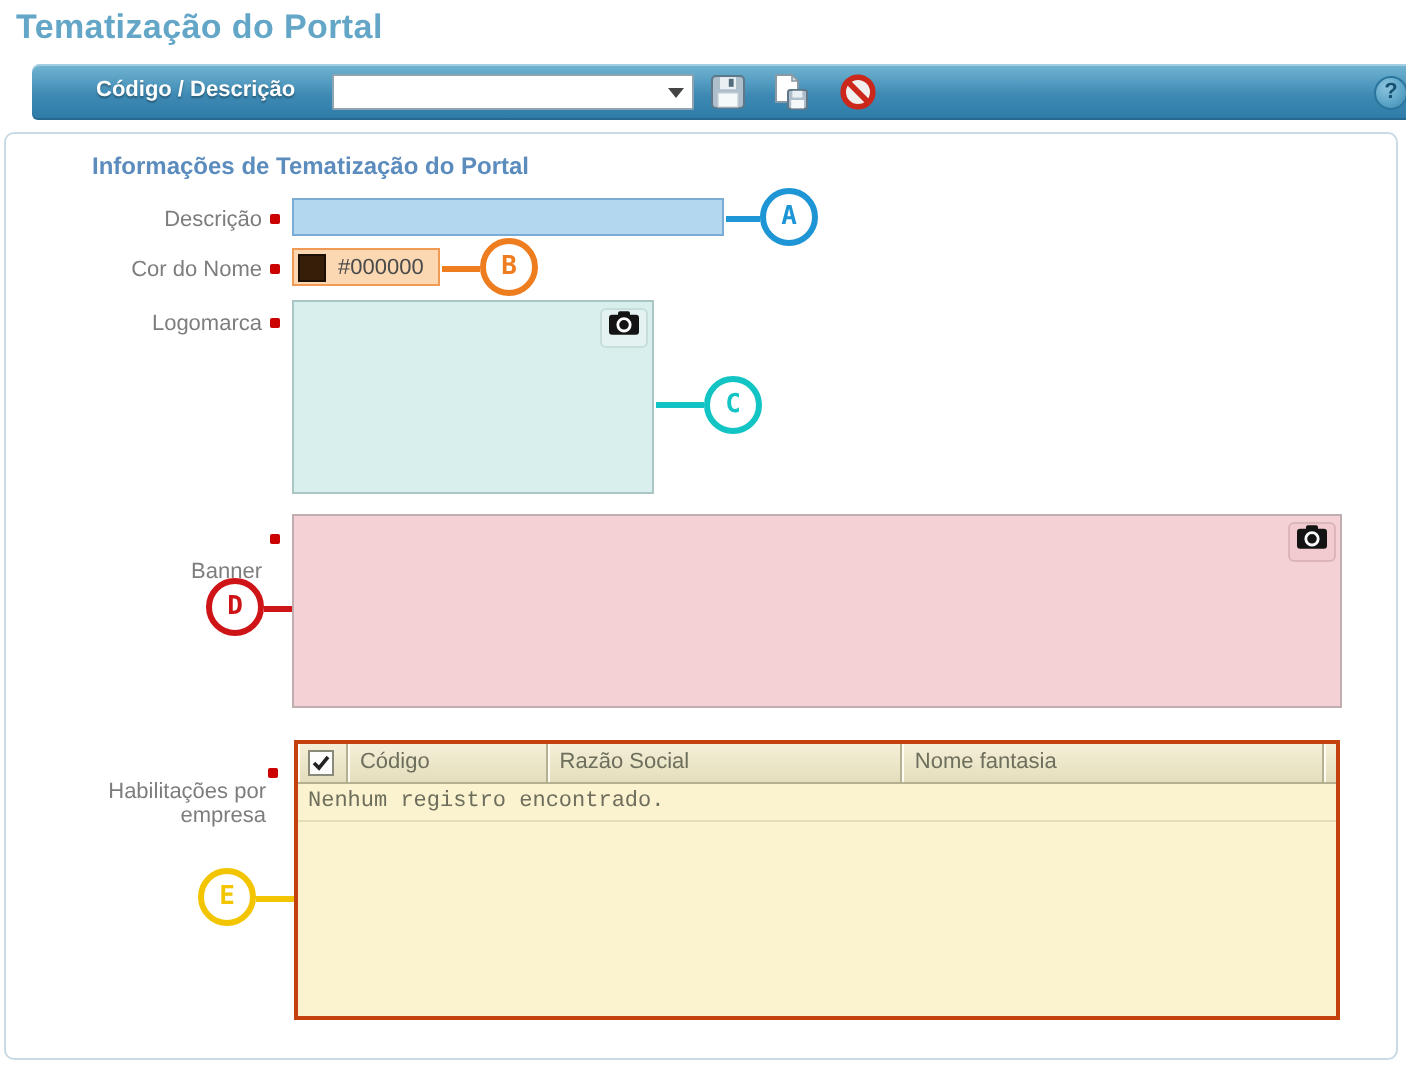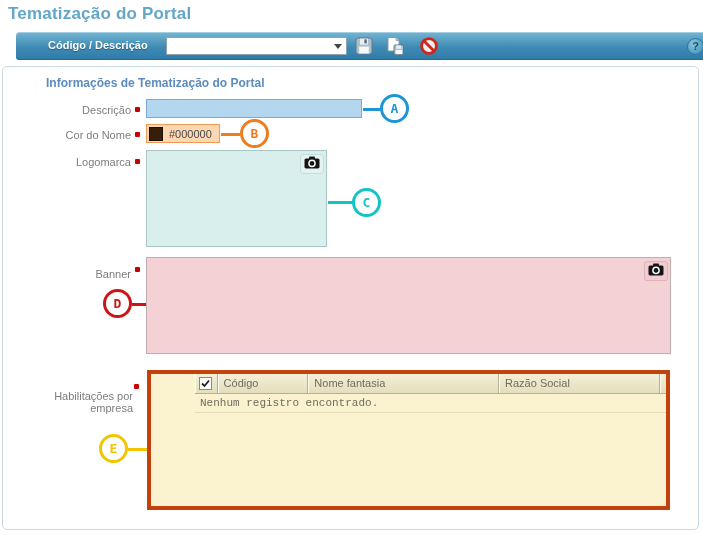--- a/index.html
+++ b/index.html
@@ -85,21 +85,21 @@
   }
   .cam-btn {
     position:absolute; width:24px; height:20px; border-radius:3px;
     display:flex; align-items:center; justify-content:center; cursor:pointer;
   }
   .cam-logo { left:300px; top:154px; background:#E4F3F2; border:1px solid #C6DFDD; }
   .cam-banner { left:644px; top:261px; background:#F1CBD0; border:1px solid #DCB5BA; }
   
   .grid {
     position:absolute; left:147px; top:370px; width:523px; height:140px;
-    background:#FBF3D0; border:4px solid #c2410c; font-size:11px; color:#6E6E5C;padding-left:44px;
+    background:#FBF3D0; border:2px solid #c2410c; font-size:11px; color:#6E6E5C;
   }
   .grid-header {
     display:flex; height:20px;
     background:linear-gradient(#F4EFD7, #E4DEBD);
     border-bottom:1px solid #B5B092;
   }
   .gh-cell {
     line-height:19px; padding-left:6px; border-right:1px solid #B5B092;
     box-shadow:inset 1px 0 0 #FFFDF2; white-space:nowrap; overflow:hidden;
   }
@@ -203,21 +203,21 @@
       <svg width="16" height="13" viewBox="0 0 16 13">
         <rect x="5" y="0.6" width="6" height="3.5" rx="1" fill="#141414"></rect>
         <rect x="0.5" y="2.4" width="15" height="10" rx="1.6" fill="#141414"></rect>
         <circle cx="8" cy="7.4" r="3.1" fill="#141414" stroke="#FFFFFF" stroke-width="1.4"></circle>
       </svg>
     </span>
   </div>
   <div class="ann-line line-c"></div>
   <div class="ann-circle ann-c circ-c">C</div>
 
-  <div class="flabel" style="top:268px;">Banner</div>
+  <div class="flabel" style="top:280px;">Banner</div>
   <span class="req-dot" style="left:135px; top:267px;"></span>
   <div class="banner-box"></div>
   <div class="cam-btn cam-banner">
     <span>
       <svg width="16" height="13" viewBox="0 0 16 13">
         <rect x="5" y="0.6" width="6" height="3.5" rx="1" fill="#141414"></rect>
         <rect x="0.5" y="2.4" width="15" height="10" rx="1.6" fill="#141414"></rect>
         <circle cx="8" cy="7.4" r="3.1" fill="#141414" stroke="#FFFFFF" stroke-width="1.4"></circle>
       </svg>
     </span>
@@ -231,22 +231,22 @@
   <div class="grid">
     <div class="grid-header">
       <div class="gh-cell gh-cb">
         <span class="checkbox">
           <svg width="11" height="11" viewBox="0 0 11 11">
             <polyline points="2,5.5 4.5,8 9,2.5" fill="none" stroke="#222222" stroke-width="1.8"></polyline>
           </svg>
         </span>
       </div>
       <div class="gh-cell gh-c1">Código</div>
+      <div class="gh-cell gh-c2">Razão Social</div>
       <div class="gh-cell gh-c3">Nome fantasia</div>
-      <div class="gh-cell gh-c2">Razão Social</div>
       <div class="gh-cell gh-fill"></div>
     </div>
     <div class="grid-empty">Nenhum registro encontrado.</div>
   </div>
 
   <div class="ann-circle ann-e circ-e">E</div>
   <div class="ann-line line-e"></div>
 
 </div>
 

